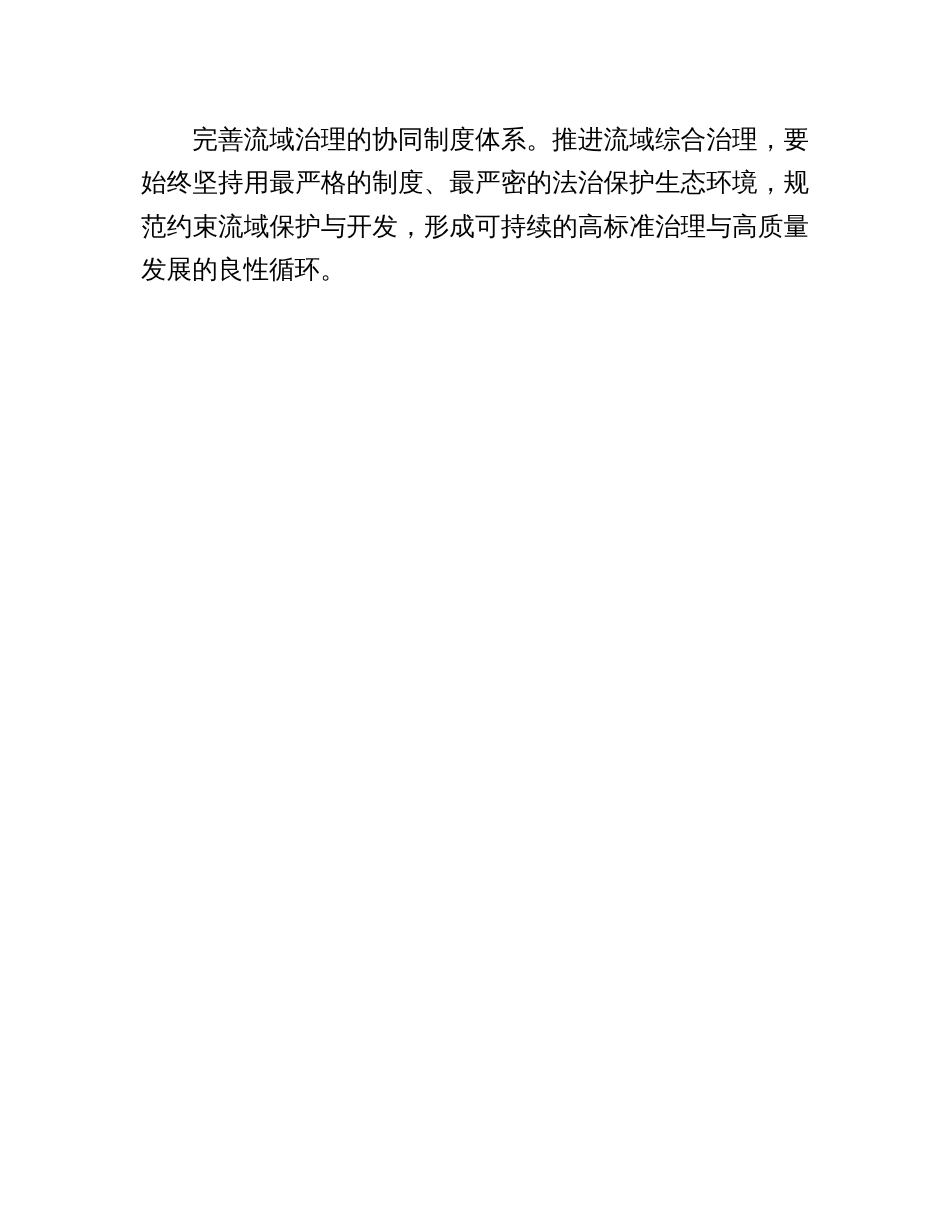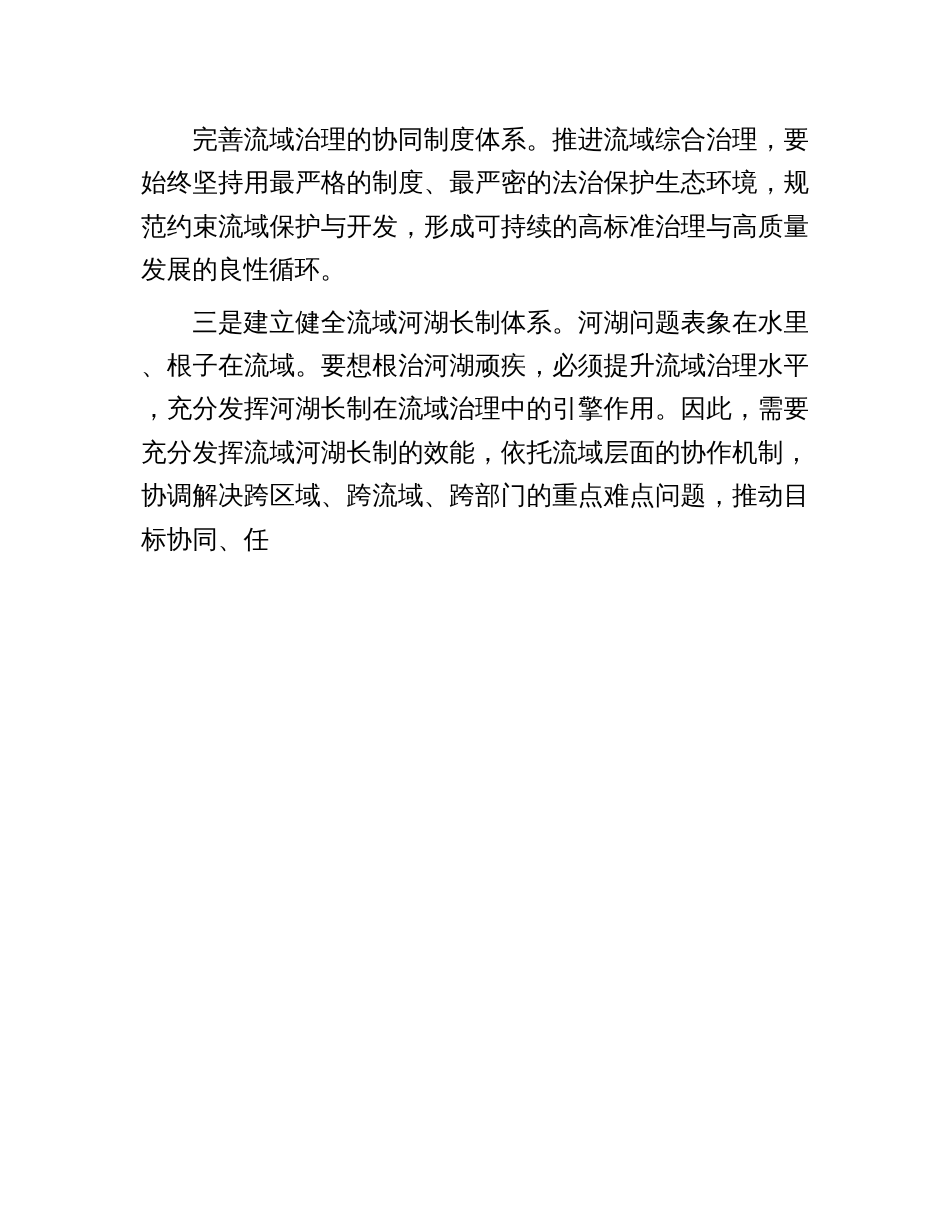--- a/index.html
+++ b/index.html
@@ -30,14 +30,13 @@
       text-align: justify;
       word-break: break-all;
       line-break: anywhere;
     }
   </style>
 </head>
 <body>
 
 <div class="page">
   <p class="para">完善流域治理的协同制度体系。推进流域综合治理，要始终坚持用最严格的制度、最严密的法治保护生态环境，规范约束流域保护与开发，形成可持续的高标准治理与高质量发展的良性循环。</p>
-  <p class="para">三是建立健全流域河湖长制体系。河湖问题表象在水里、根子在流域。要想根治河湖顽疾，必须提升流域治理水平，充分发挥河湖长制在流域治理中的引擎作用。因此，需要充分发挥流域河湖长制的效能，依托流域层面的协作机制，协调解决跨区域、跨流域、跨部门的重点难点问题，推动目标协同、任</p>
 </div>
 
 </body></html>

